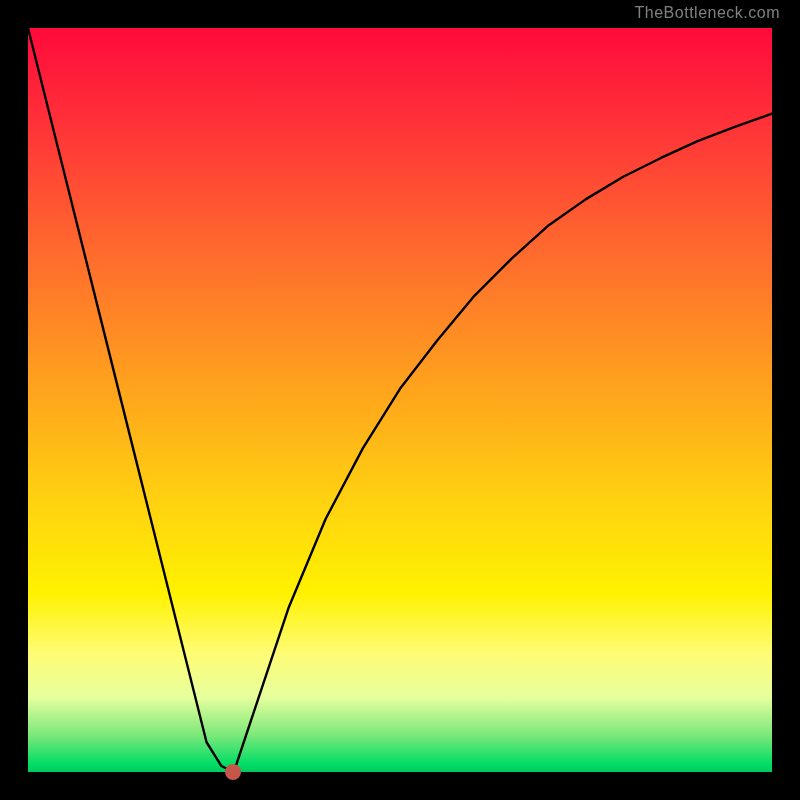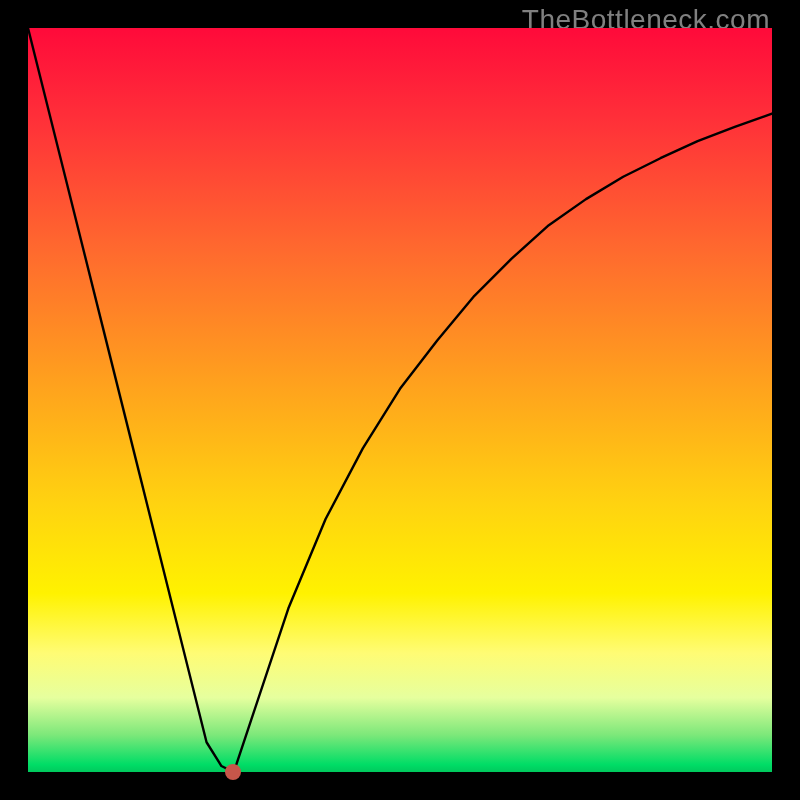--- a/index.html
+++ b/index.html
@@ -37,23 +37,23 @@
       #fffc74 84%,
       #e6ff9e 90%,
       #7de87a 95%,
       #00dd66 99%,
       #00c95d 100%
     );
   }
   .attribution {
     position: absolute;
     top: 4px;
-    right: 30px;
+    right: 20px;
     color: #808080;
-    font-size: 28px;
+    font-size: 16px;
     letter-spacing: 0.5px;
     user-select: none;
   }
   svg.curve {
     position: absolute;
     top: 0;
     left: 0;
     width: 744px;
     height: 744px;
     overflow: visible;

